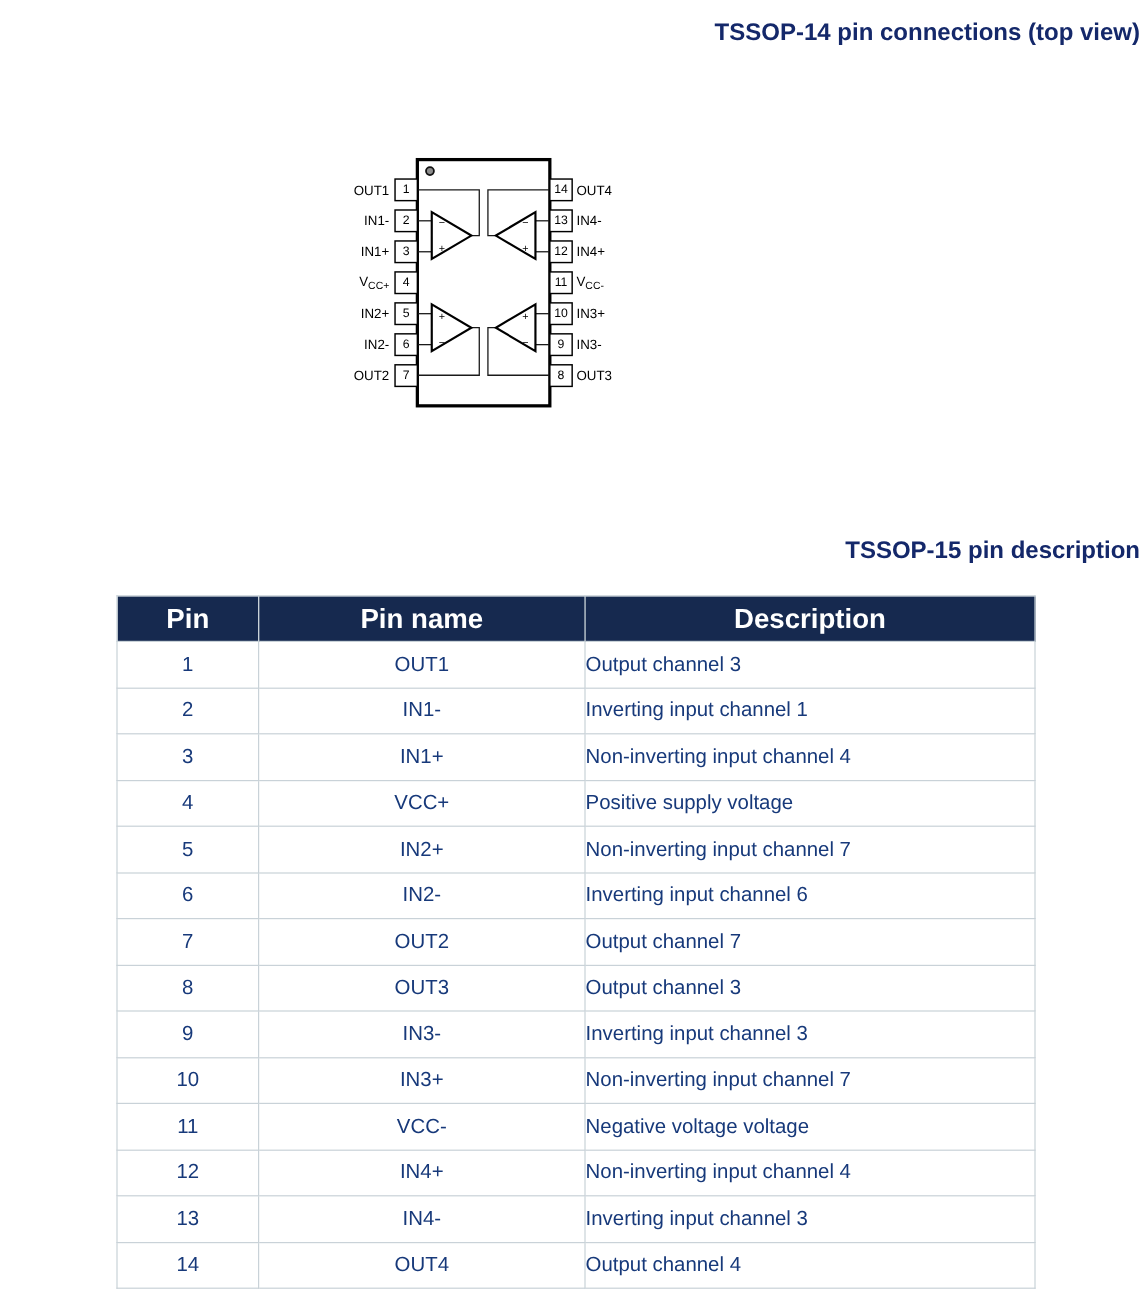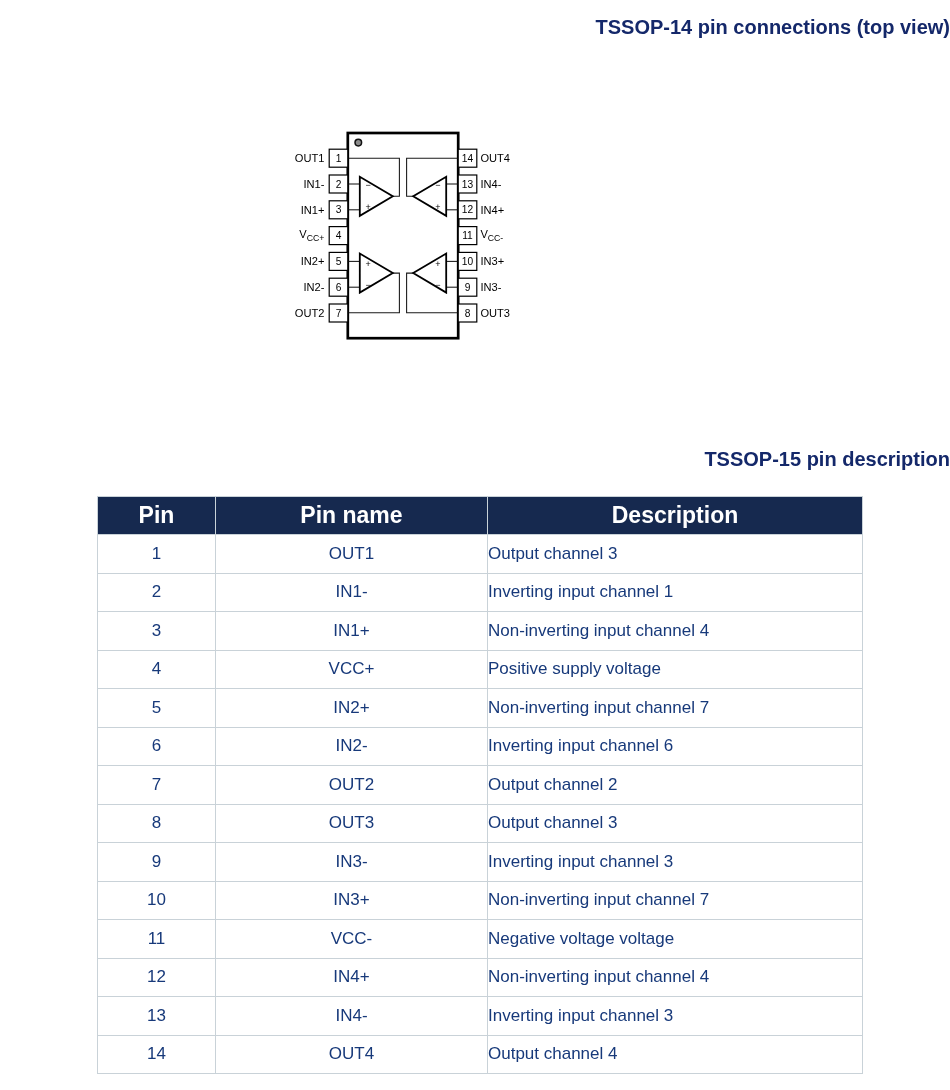--- a/index.html
+++ b/index.html
@@ -202,21 +202,21 @@
           <td class="c-desc">Non-inverting input channel 7</td>
         </tr>
       <tr>
           <td class="c-pin">6</td>
           <td class="c-name">IN2-</td>
           <td class="c-desc">Inverting input channel 6</td>
         </tr>
       <tr>
           <td class="c-pin">7</td>
           <td class="c-name">OUT2</td>
-          <td class="c-desc">Output channel 2</td>
+          <td class="c-desc">Output channel 7</td>
         </tr>
       <tr>
           <td class="c-pin">8</td>
           <td class="c-name">OUT3</td>
           <td class="c-desc">Output channel 3</td>
         </tr>
       <tr>
           <td class="c-pin">9</td>
           <td class="c-name">IN3-</td>
           <td class="c-desc">Inverting input channel 3</td>

